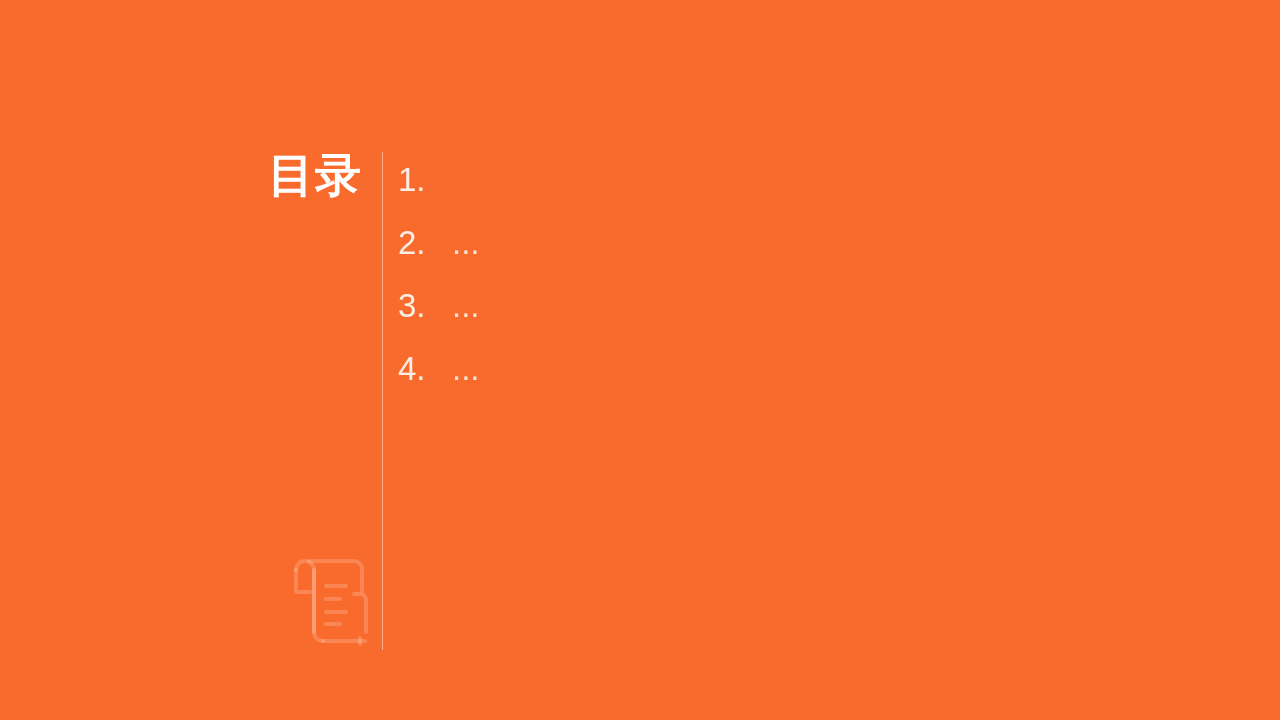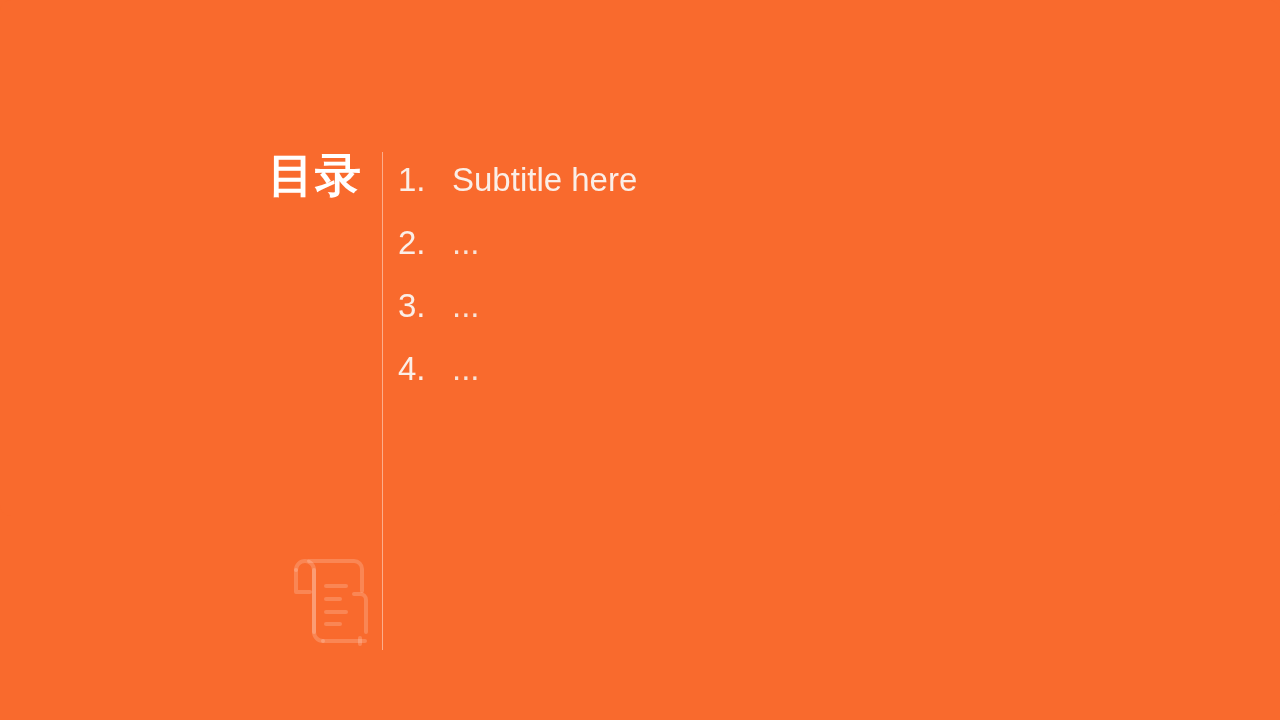--- a/index.html
+++ b/index.html
@@ -128,21 +128,20 @@
       </svg>
     </div>
   </div>
 
   <div class="toc-divider"></div>
 
   <div class="toc-right">
 
     <div class="toc-item">
       <span class="toc-item-num">1.</span>
-      <span class="toc-item-text">Subtitle here</span>
     </div>
 
     <div class="toc-item is-placeholder">
       <span class="toc-item-num">2.</span>
       <span class="toc-item-text">...</span>
     </div>
 
     <div class="toc-item is-placeholder">
       <span class="toc-item-num">3.</span>
       <span class="toc-item-text">...</span>

